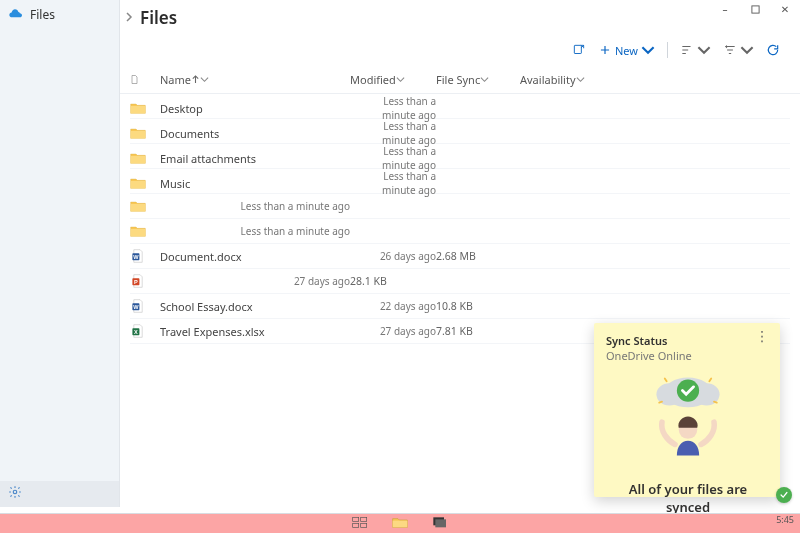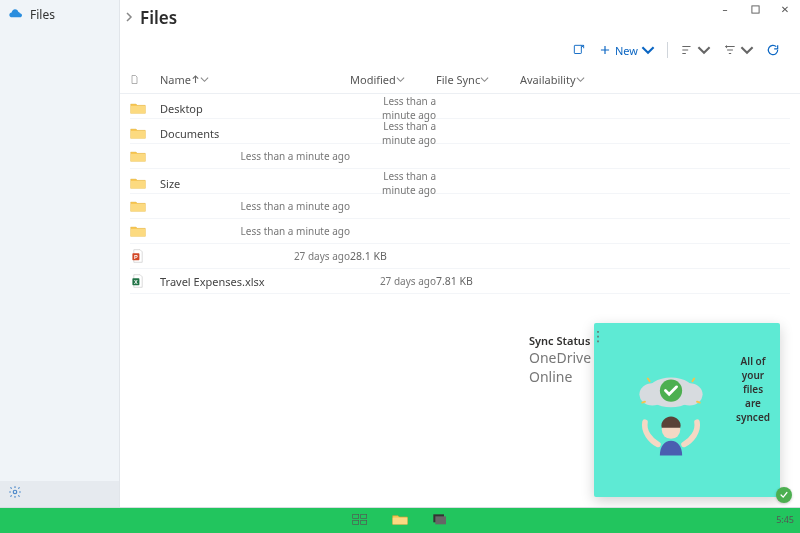--- a/index.html
+++ b/index.html
@@ -106,52 +106,51 @@
 .size { color: #666; font-size: 10.5px; }
 
 .doc-ico { width: 14px; height: 16px; }
 
 .sync-panel {
   position: absolute;
   right: 20px;
   bottom: 36px;
   width: 186px;
   height: 174px;
-  background: #5eead4;
+  background: #fef9c3;
   box-shadow: 0 4px 14px rgba(0,0,0,.18);
   border-radius: 2px;
   padding: 10px 10px 8px 12px;
   display: flex;
-  flex-direction: row;
-  justify-content: flex-end;
+  flex-direction: column;
 }
 .sync-head { display: flex; justify-content: space-between; }
 .sync-title { font-size: 11px; font-weight: 600; }
-.sync-sub { font-size: 14px; color: #777; }
+.sync-sub { font-size: 11px; color: #777; }
 .more-dots { font-size: 14px; line-height: 6px; color: #666; letter-spacing: 1px; }
 .sync-illus { flex: 1; display: flex; align-items: center; justify-content: center; }
-.sync-msg { font-size: 10px; font-weight: 600; text-align: center; padding-bottom: 2px; margin-top: 21px; }
+.sync-msg { font-size: 13px; font-weight: 600; text-align: center; padding-bottom: 2px; margin-top: 21px; }
 
 .badge {
   position: absolute;
   right: 8px; bottom: 30px;
   width: 16px; height: 16px;
   background: #4caf50;
   border-radius: 50%;
   display: flex; align-items: center; justify-content: center;
   box-shadow: 0 1px 3px rgba(0,0,0,.2);
 }
 .badge svg { width: 10px; height: 10px; color: #fff; }
 
 .taskbar {
   position: absolute;
   left: 0; right: 0; bottom: 0;
-  height: 26px;
+  height: 20px;
   border-top: 1px solid #d8dce1;
-  background: #22c55e;
+  background: #fca5a5;
   display: flex;
   align-items: center;
   justify-content: center;
   gap: 24px;
 }
 .taskbar .tb-ico svg { width: 16px; height: 14px; }
 .clock {
   position: absolute; right: 6px; bottom: 0;
   height: 26px; display: flex; flex-direction: column; justify-content: center; align-items: flex-end;
   font-size: 9px; color: #555; line-height: 1.05;
@@ -302,68 +301,95 @@
           <div class="size"></div>
           <div></div>
         </div>
         <div class="row">
           <div class="icon-cell">
             <svg viewBox="0 0 24 18">
               <path d="M1 3h8l2 2h12v12H1z" fill="#f8c756" stroke="#d9a93a" stroke-width="0.5"></path>
               <rect x="1" y="6" width="22" height="11" fill="#fcda80"></rect>
             </svg>
           </div>
-          <div class="modified">Less than a minute ago</div>
-          <div class="size"></div>
-          <div></div>
-        </div>
-        <div class="row">
-          <div class="icon-cell">
-            <svg viewBox="0 0 24 18">
-              <path d="M1 3h8l2 2h12v12H1z" fill="#f8c756" stroke="#d9a93a" stroke-width="0.5"></path>
-              <rect x="1" y="6" width="22" height="11" fill="#fcda80"></rect>
-            </svg>
-          </div>
-          <div>Size</div>
-          <div class="modified">Less than a minute ago</div>
-          <div class="size"></div>
-          <div></div>
-        </div>
-        <div class="row">
-          <div class="icon-cell">
-            <svg viewBox="0 0 24 18">
-              <path d="M1 3h8l2 2h12v12H1z" fill="#f8c756" stroke="#d9a93a" stroke-width="0.5"></path>
-              <rect x="1" y="6" width="22" height="11" fill="#fcda80"></rect>
-            </svg>
-          </div>
-          <div class="modified">Less than a minute ago</div>
-          <div class="size"></div>
-          <div></div>
-        </div>
-        <div class="row">
-          <div class="icon-cell">
-            <svg viewBox="0 0 24 18">
-              <path d="M1 3h8l2 2h12v12H1z" fill="#f8c756" stroke="#d9a93a" stroke-width="0.5"></path>
-              <rect x="1" y="6" width="22" height="11" fill="#fcda80"></rect>
-            </svg>
-          </div>
-          <div class="modified">Less than a minute ago</div>
-          <div class="size"></div>
+          <div>Email attachments</div>
+          <div class="modified">Less than a minute ago</div>
+          <div class="size"></div>
+          <div></div>
+        </div>
+        <div class="row">
+          <div class="icon-cell">
+            <svg viewBox="0 0 24 18">
+              <path d="M1 3h8l2 2h12v12H1z" fill="#f8c756" stroke="#d9a93a" stroke-width="0.5"></path>
+              <rect x="1" y="6" width="22" height="11" fill="#fcda80"></rect>
+            </svg>
+          </div>
+          <div>Music</div>
+          <div class="modified">Less than a minute ago</div>
+          <div class="size"></div>
+          <div></div>
+        </div>
+        <div class="row">
+          <div class="icon-cell">
+            <svg viewBox="0 0 24 18">
+              <path d="M1 3h8l2 2h12v12H1z" fill="#f8c756" stroke="#d9a93a" stroke-width="0.5"></path>
+              <rect x="1" y="6" width="22" height="11" fill="#fcda80"></rect>
+            </svg>
+          </div>
+          <div class="modified">Less than a minute ago</div>
+          <div class="size"></div>
+          <div></div>
+        </div>
+        <div class="row">
+          <div class="icon-cell">
+            <svg viewBox="0 0 24 18">
+              <path d="M1 3h8l2 2h12v12H1z" fill="#f8c756" stroke="#d9a93a" stroke-width="0.5"></path>
+              <rect x="1" y="6" width="22" height="11" fill="#fcda80"></rect>
+            </svg>
+          </div>
+          <div class="modified">Less than a minute ago</div>
+          <div class="size"></div>
+          <div></div>
+        </div>
+        <div class="row">
+          <div class="icon-cell">
+            <svg class="doc-ico" viewBox="0 0 16 20">
+              <path d="M2 1h9l3 3v15H2z" fill="#fff" stroke="#ccc"></path>
+              <rect x="0" y="6" width="10" height="10" rx="1" fill="#2b579a"></rect>
+              <text x="5" y="14" font-size="8" fill="#fff" text-anchor="middle" font-family="Arial" font-weight="bold">W</text>
+            </svg>
+          </div>
+          <div>Document.docx</div>
+          <div class="modified">26 days ago</div>
+          <div class="size">2.68 MB</div>
           <div></div>
         </div>
         <div class="row">
           <div class="icon-cell">
             <svg class="doc-ico" viewBox="0 0 16 20">
               <path d="M2 1h9l3 3v15H2z" fill="#fff" stroke="#ccc"></path>
               <rect x="0" y="6" width="10" height="10" rx="1" fill="#d24726"></rect>
               <text x="5" y="14" font-size="8" fill="#fff" text-anchor="middle" font-family="Arial" font-weight="bold">P</text>
             </svg>
           </div>
           <div class="modified">27 days ago</div>
           <div class="size">28.1 KB</div>
+          <div></div>
+        </div>
+        <div class="row">
+          <div class="icon-cell">
+            <svg class="doc-ico" viewBox="0 0 16 20">
+              <path d="M2 1h9l3 3v15H2z" fill="#fff" stroke="#ccc"></path>
+              <rect x="0" y="6" width="10" height="10" rx="1" fill="#2b579a"></rect>
+              <text x="5" y="14" font-size="8" fill="#fff" text-anchor="middle" font-family="Arial" font-weight="bold">W</text>
+            </svg>
+          </div>
+          <div>School Essay.docx</div>
+          <div class="modified">22 days ago</div>
+          <div class="size">10.8 KB</div>
           <div></div>
         </div>
         <div class="row">
           <div class="icon-cell">
             <svg class="doc-ico" viewBox="0 0 16 20">
               <path d="M2 1h9l3 3v15H2z" fill="#fff" stroke="#ccc"></path>
               <rect x="0" y="6" width="10" height="10" rx="1" fill="#217346"></rect>
               <text x="5" y="14" font-size="8" fill="#fff" text-anchor="middle" font-family="Arial" font-weight="bold">X</text>
             </svg>
           </div>

